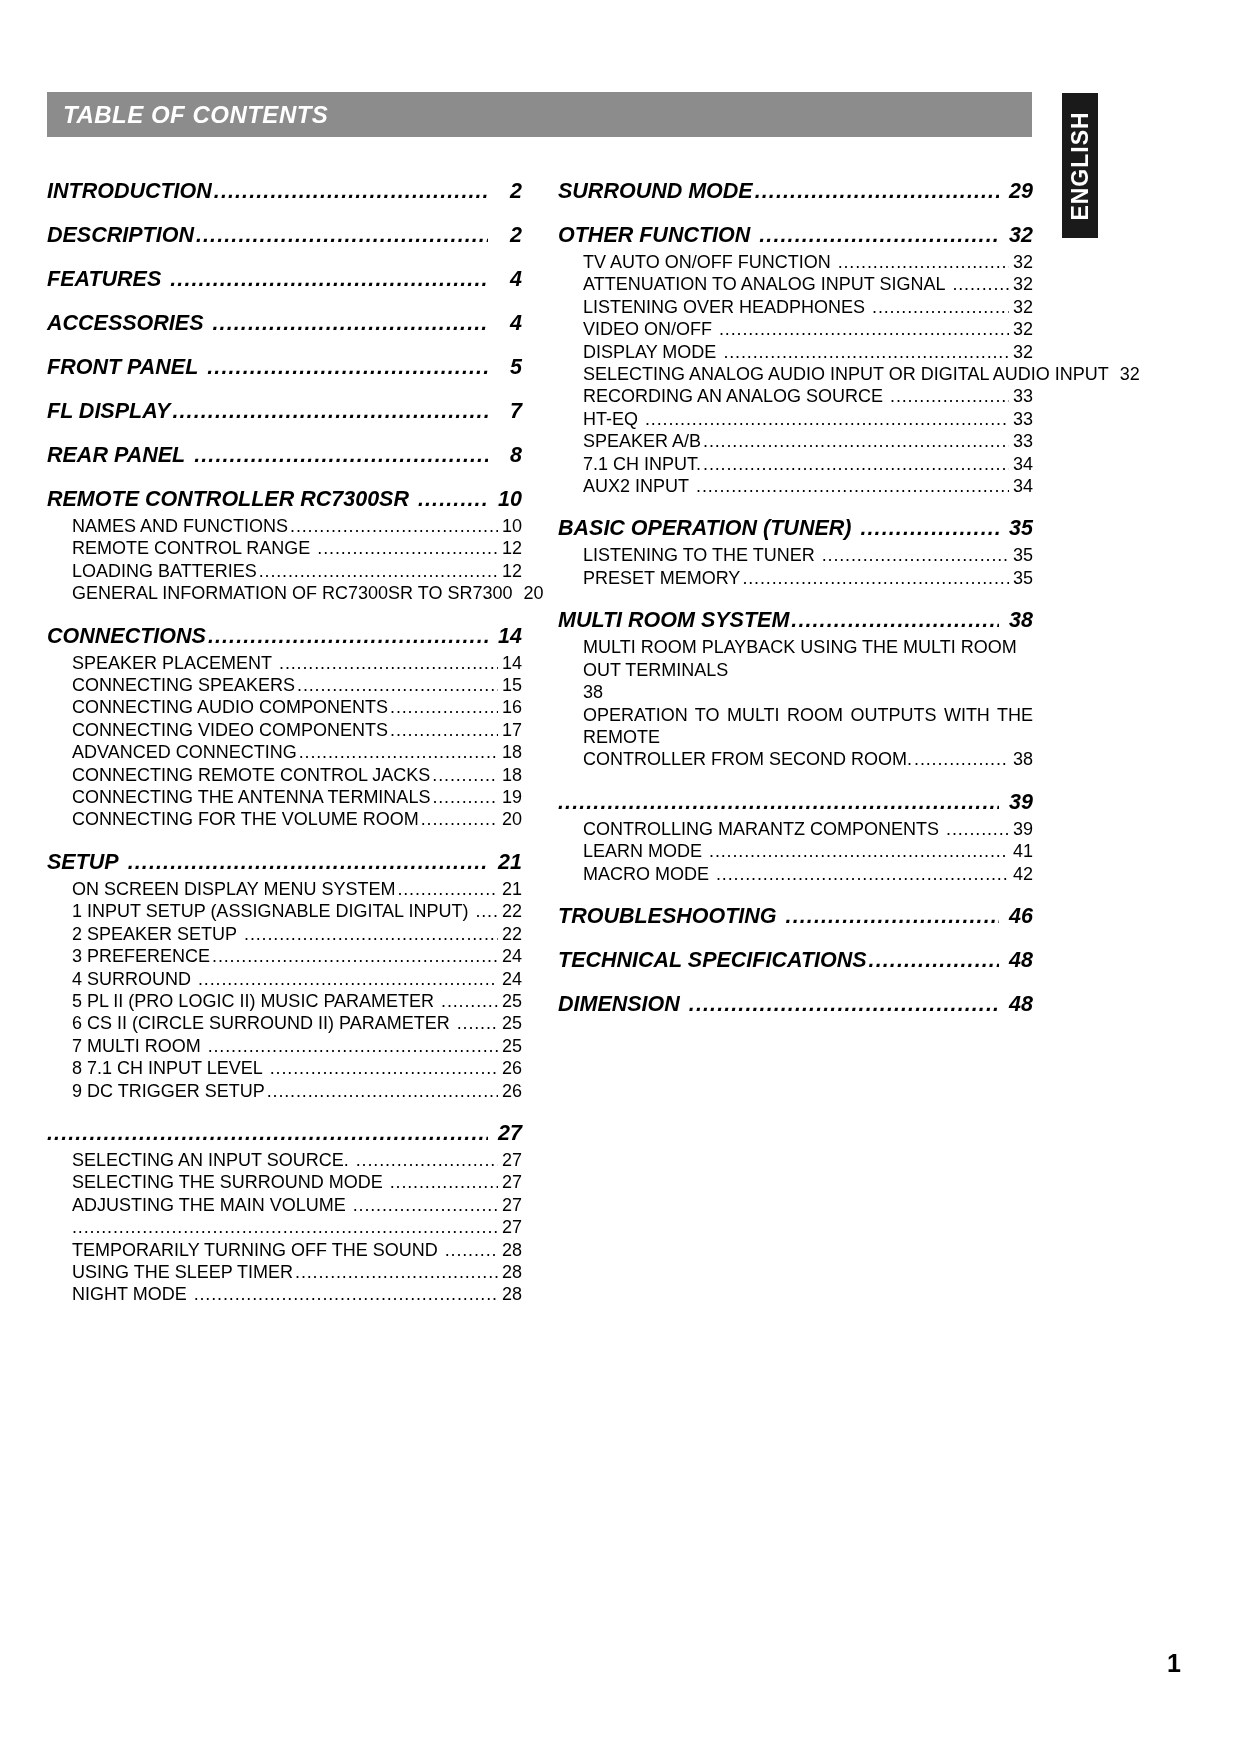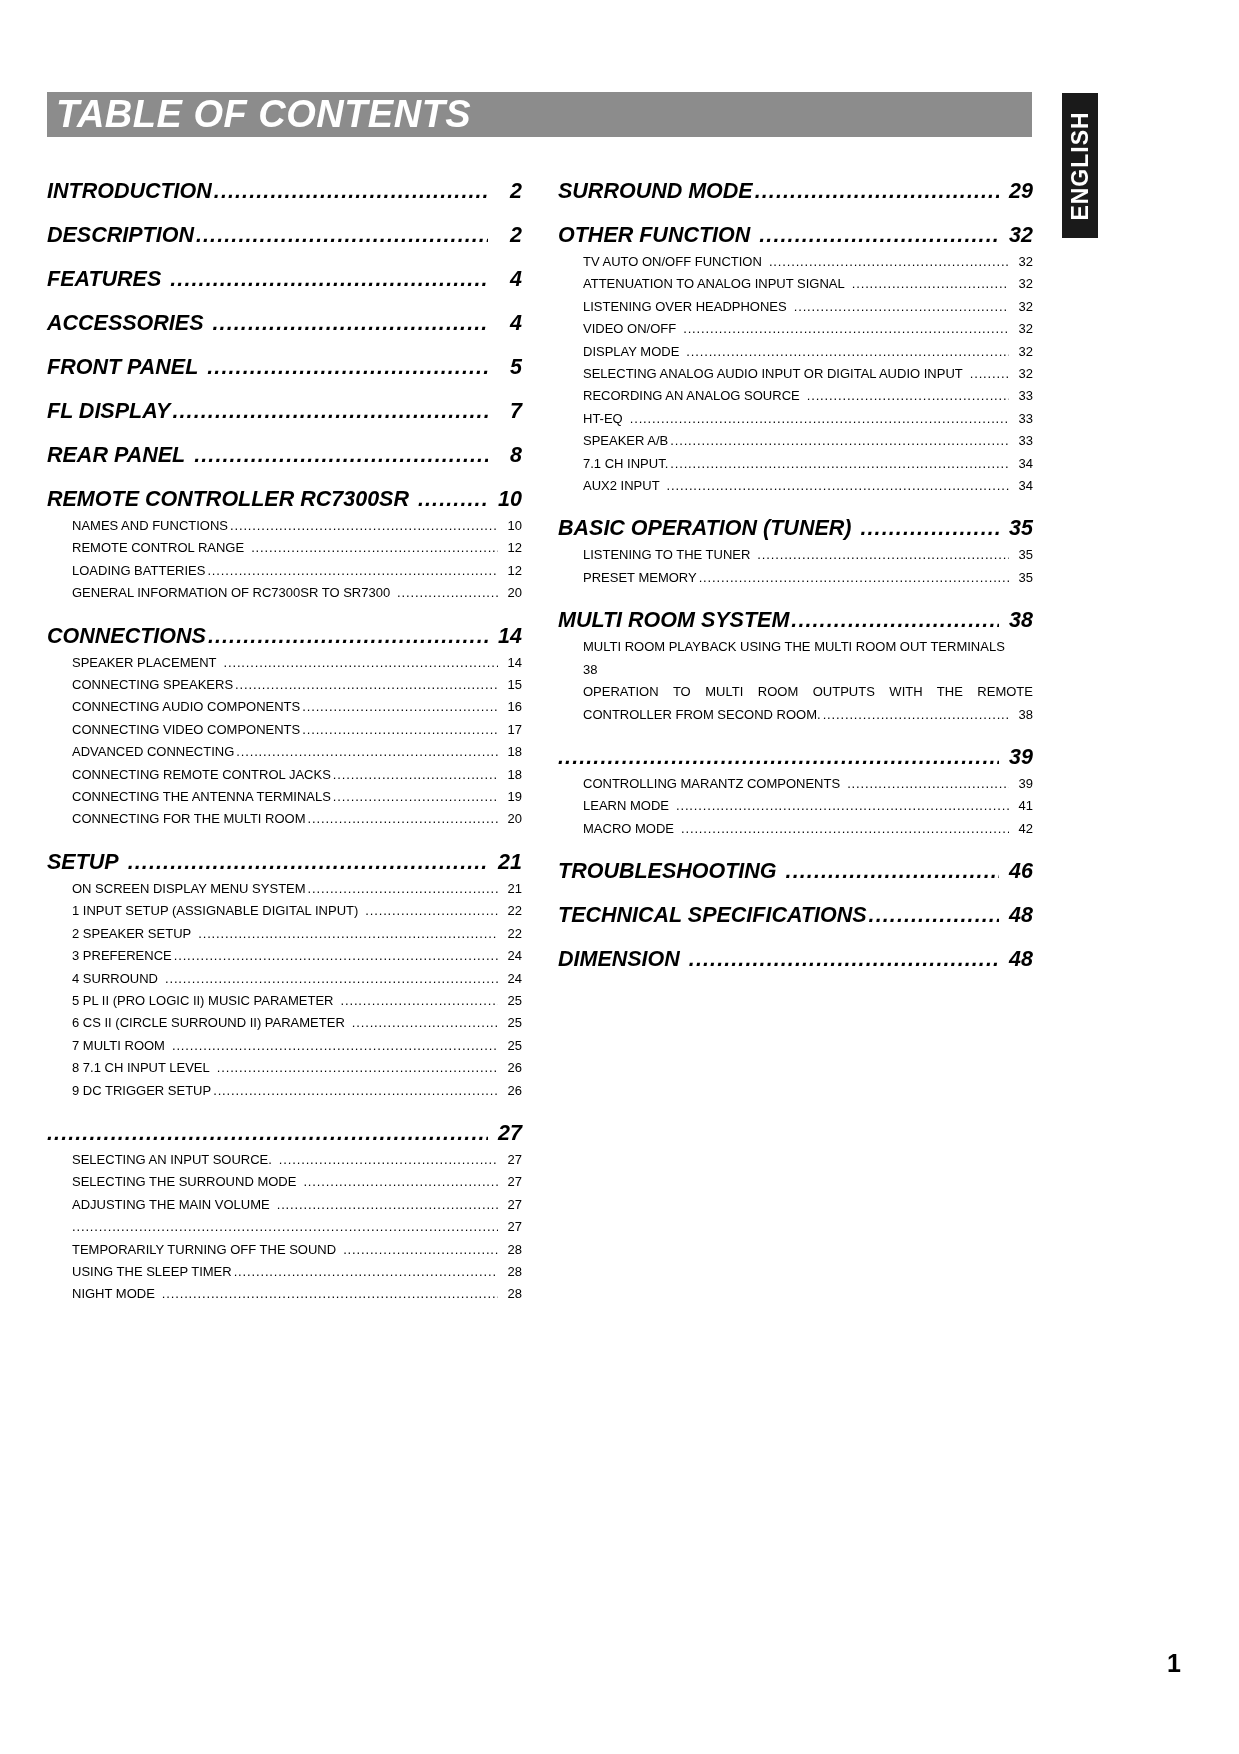--- a/index.html
+++ b/index.html
@@ -21,26 +21,26 @@
     position: absolute;
     left: 47px;
     top: 92px;
     width: 985px;
     height: 45px;
     background: #8c8c8c;
     display: flex;
     align-items: center;
   }
   #title-bar .title-text {
-    font-size: 38px;
+    font-size: 24px;
     font-weight: bold;
     font-style: italic;
     color: #ffffff;
     letter-spacing: 0.5px;
-    padding-left: 9px;
+    padding-left: 16px;
     white-space: nowrap;
   }
 
   
   #english-tab {
     position: absolute;
     left: 1062px;
     top: 93px;
     width: 36px;
     height: 145px;
@@ -102,21 +102,21 @@
   .lvl1 .pageno {
     flex: 0 0 auto;
     min-width: 30px;
     text-align: right;
   }
 
   
   .lvl2 {
     display: flex;
     align-items: center;
-    font-size: 13px;
+    font-size: 18px;
     font-weight: normal;
     font-style: normal;
     line-height: 22.4px;
     white-space: nowrap;
     padding-left: 25px;
     font-stretch: condensed;
     transform-origin: left center;
   }
   .lvl2 .label {
     flex: 0 0 auto;
@@ -282,21 +282,21 @@
           <span class="label">CONNECTING REMOTE CONTROL JACKS</span>
           <span class="leader">........................................................................................................................................................................................................</span>
           <span class="pageno">18</span>
         </div>
         <div class="lvl2">
           <span class="label">CONNECTING THE ANTENNA TERMINALS</span>
           <span class="leader">........................................................................................................................................................................................................</span>
           <span class="pageno">19</span>
         </div>
         <div class="lvl2">
-          <span class="label">CONNECTING FOR THE MULTI ROOM</span>
+          <span class="label">CONNECTING FOR THE VOLUME ROOM</span>
           <span class="leader">........................................................................................................................................................................................................</span>
           <span class="pageno">20</span>
         </div>
       </div>
       <div class="lvl1">
         <span class="label gapped">SETUP</span>
         <span class="leader">........................................................................................................................</span>
         <span class="pageno">21</span>
       </div>
       <div class="sub-group">

